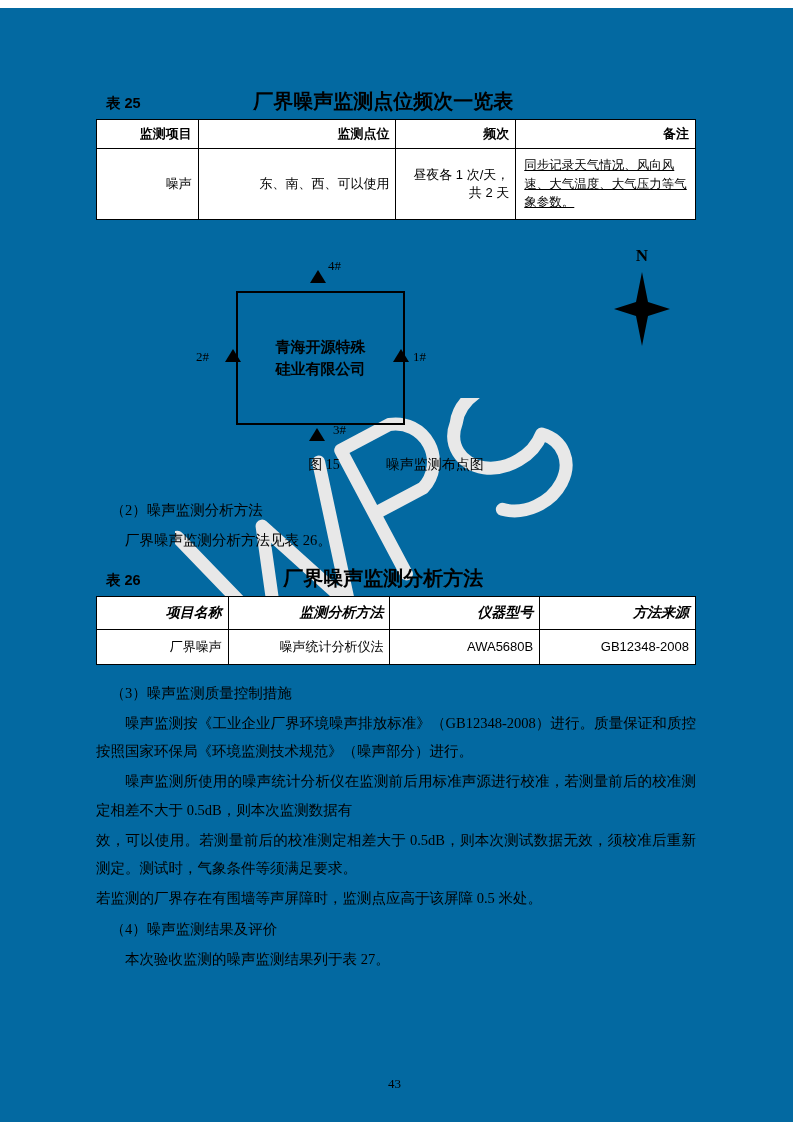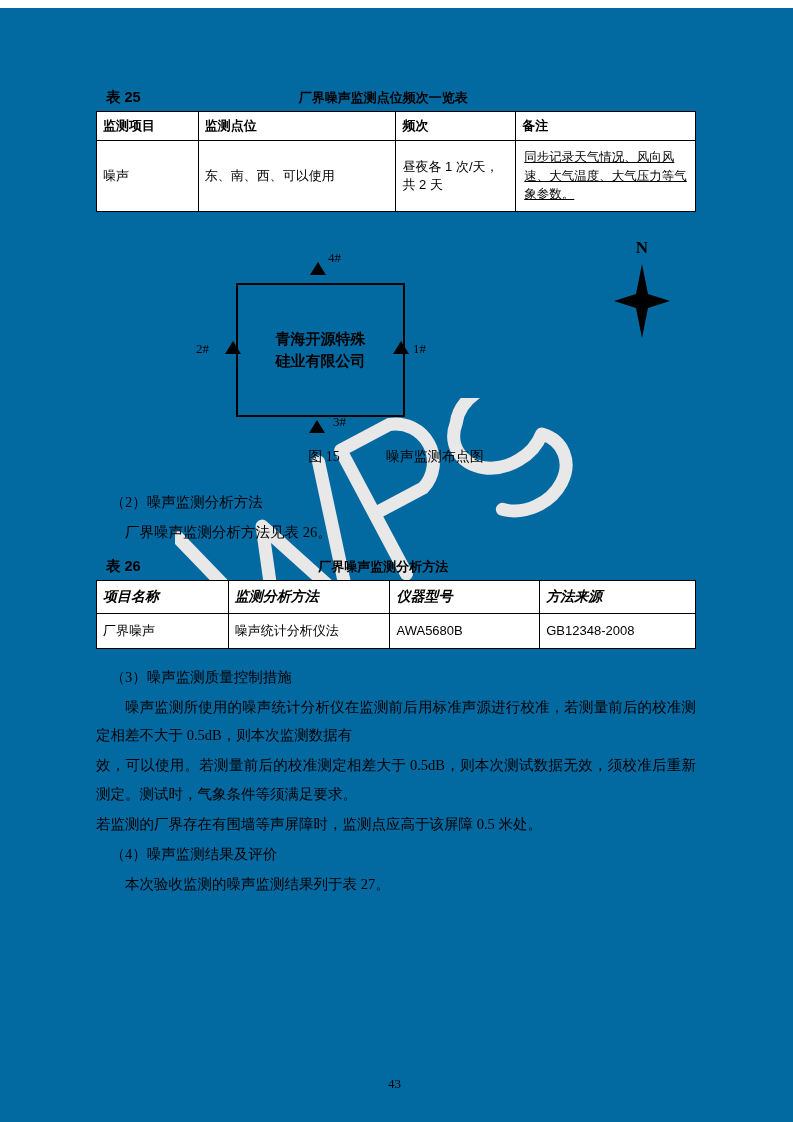--- a/index.html
+++ b/index.html
@@ -47,35 +47,35 @@
   }
   .table-caption .tbl-num {
     font-family: "Liberation Sans", sans-serif;
     font-weight: bold;
     font-size: 14.5px;
     margin-left: 10px;
   }
   .table-caption .tbl-title {
     font-family: "Liberation Sans", sans-serif;
     font-weight: bold;
-    font-size: 13px;
+    font-size: 20px;
     flex: 1;
     text-align: center;
     margin-right: 70px;
   }
   table.doc {
     border-collapse: collapse;
     width: 100%;
     background: #fff;
   }
   table.doc th, table.doc td {
     border: 1px solid #000;
     padding: 5px 6px;
     font-size: 13px;
-    text-align: left;
+    text-align: right;
     vertical-align: middle;
     font-family: "Liberation Sans", sans-serif;
   }
   table.doc th {
     font-weight: bold;
   }
   table.t25 td.note {
     text-align: left;
     line-height: 1.5;
     font-size: 12.5px;
@@ -278,20 +278,21 @@
           <td>噪声统计分析仪法</td>
           <td>AWA5680B</td>
           <td>GB12348-2008</td>
         </tr>
       </tbody>
     </table>
 
     <div class="spacer-14"></div>
 
     <p class="para indent1">（3）噪声监测质量控制措施</p>
+    <p class="para indent">噪声监测按《工业企业厂界环境噪声排放标准》（GB12348-2008）进行。质量保证和质控按照国家环保局《环境监测技术规范》（噪声部分）进行。</p>
     <p class="para indent">噪声监测所使用的噪声统计分析仪在监测前后用标准声源进行校准，若测量前后的校准测定相差不大于 0.5dB，则本次监测数据有</p>
     <p class="para">效，可以使用。若测量前后的校准测定相差大于 0.5dB，则本次测试数据无效，须校准后重新测定。测试时，气象条件等须满足要求。</p>
     <p class="para">若监测的厂界存在有围墙等声屏障时，监测点应高于该屏障 0.5 米处。</p>
     <p class="para indent1">（4）噪声监测结果及评价</p>
     <p class="para indent">本次验收监测的噪声监测结果列于表 27。</p>
 
   </div>
 
   <div class="pagenum">43</div>
 </div>

